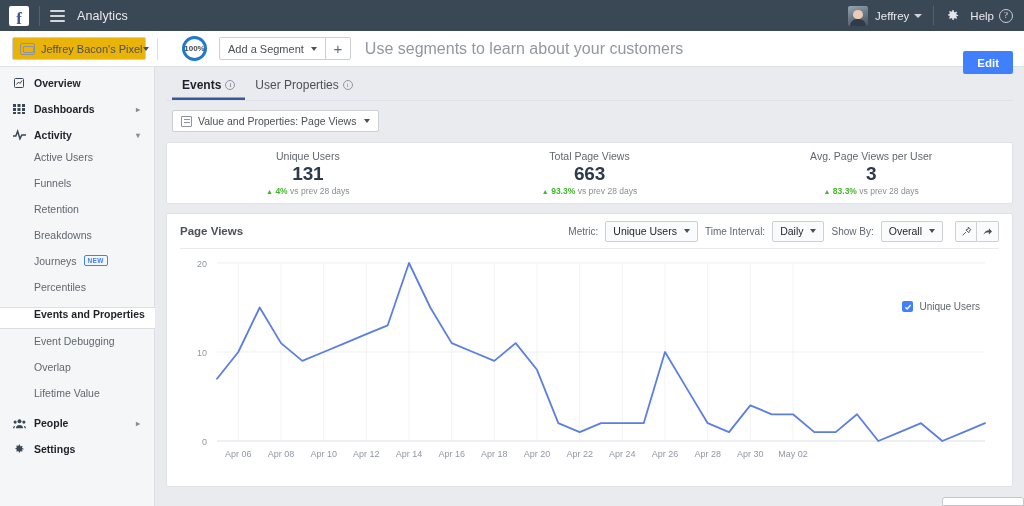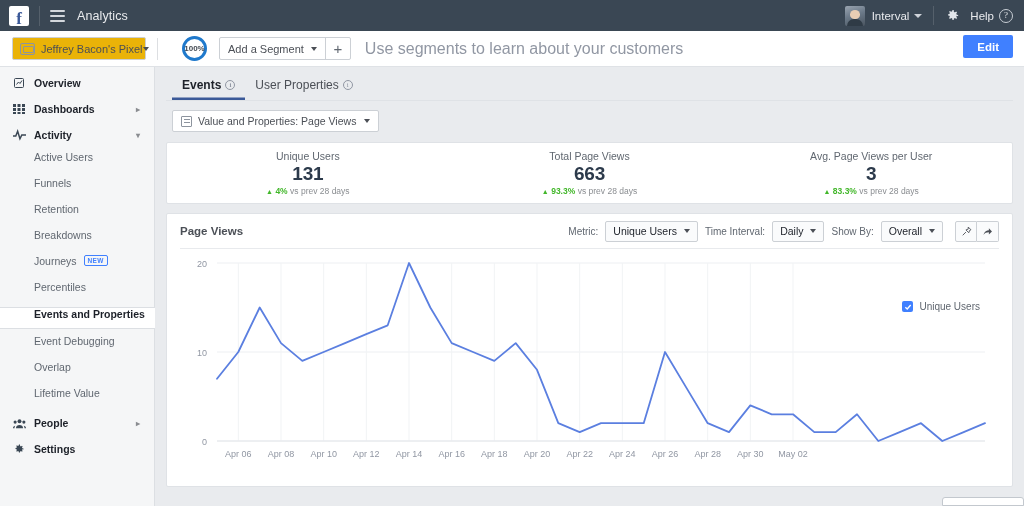--- a/index.html
+++ b/index.html
@@ -83,21 +83,21 @@
     width: 25px; height: 25px; border-radius: 50%;
     border: 3.5px solid #1f79cc; background: #fff;
     display: flex; align-items: center; justify-content: center;
     font-size: 8px; color: #444b54; font-weight: bold; flex: none;
   }
   .seg-group { display: flex; align-items: center; border: 1px solid #ccd0d5; border-radius: 2px; height: 23px; overflow: hidden; }
   .seg-main { display: flex; align-items: center; padding: 0 8px; font-size: 11px; color: #4b4f56; height: 100%; cursor: pointer; }
   .seg-plus { width: 25px; height: 100%; border-left: 1px solid #ccd0d5; display: flex; align-items: center; justify-content: center; font-size: 15px; color: #606770; cursor: pointer; }
   .seg-hint { font-size: 16px; color: #9197a3; margin-left: 14px; }
   .edit-btn {
-    position: absolute; right: 11px; top: 4px;
+    position: absolute; right: 11px; top: 20px;
     background: #4080ff; color: #fff; font-size: 11.5px; font-weight: bold;
     border: none; border-radius: 2px; padding: 0 14px; height: 23px; cursor: pointer;
   }
 
   
   .shell { display: flex; height: 439px; }
 
   
   .sidebar { width: 155px; background: #f5f6f7; border-right: 1px solid #dcdfe3; padding-top: 6px; flex: none; }
   .nav-row {
@@ -198,21 +198,21 @@
   <div class="nav-divider"></div>
   <div class="hamburger">
       <i></i>
       <i></i>
       <i></i>
     </div>
   <div class="nav-title">Analytics</div>
 
   <div class="nav-right">
     <div class="avatar"></div>
-    <div class="nav-user">Interval</div>
+    <div class="nav-user">Jeffrey</div>
     <div class="caret-light"></div>
     <div class="nav-sep"></div>
     <span class="gear-ico">
       <svg width="15" height="15" viewBox="0 0 24 24" fill="#e1e5ea">
         <path d="M12 8a4 4 0 100 8 4 4 0 000-8zm0 6a2 2 0 110-4 2 2 0 010 4z"></path>
         <path d="M21 13v-2l-2.3-.4a7 7 0 00-.7-1.7l1.3-1.9-1.4-1.4-1.9 1.3a7 7 0 00-1.7-.7L13.9 3h-2l-.4 2.2a7 7 0 00-1.7.7L7.9 4.6 6.5 6l1.3 1.9a7 7 0 00-.7 1.7L5 10v2l2.1.4a7 7 0 00.7 1.7l-1.3 1.9 1.4 1.4 1.9-1.3a7 7 0 001.7.7l.4 2.2h2l.4-2.2a7 7 0 001.7-.7l1.9 1.3 1.4-1.4-1.3-1.9a7 7 0 00.7-1.7L21 13z"></path>
       </svg>
     </span>
     <div class="nav-help">Help</div>
     <div class="qmark">?</div>

